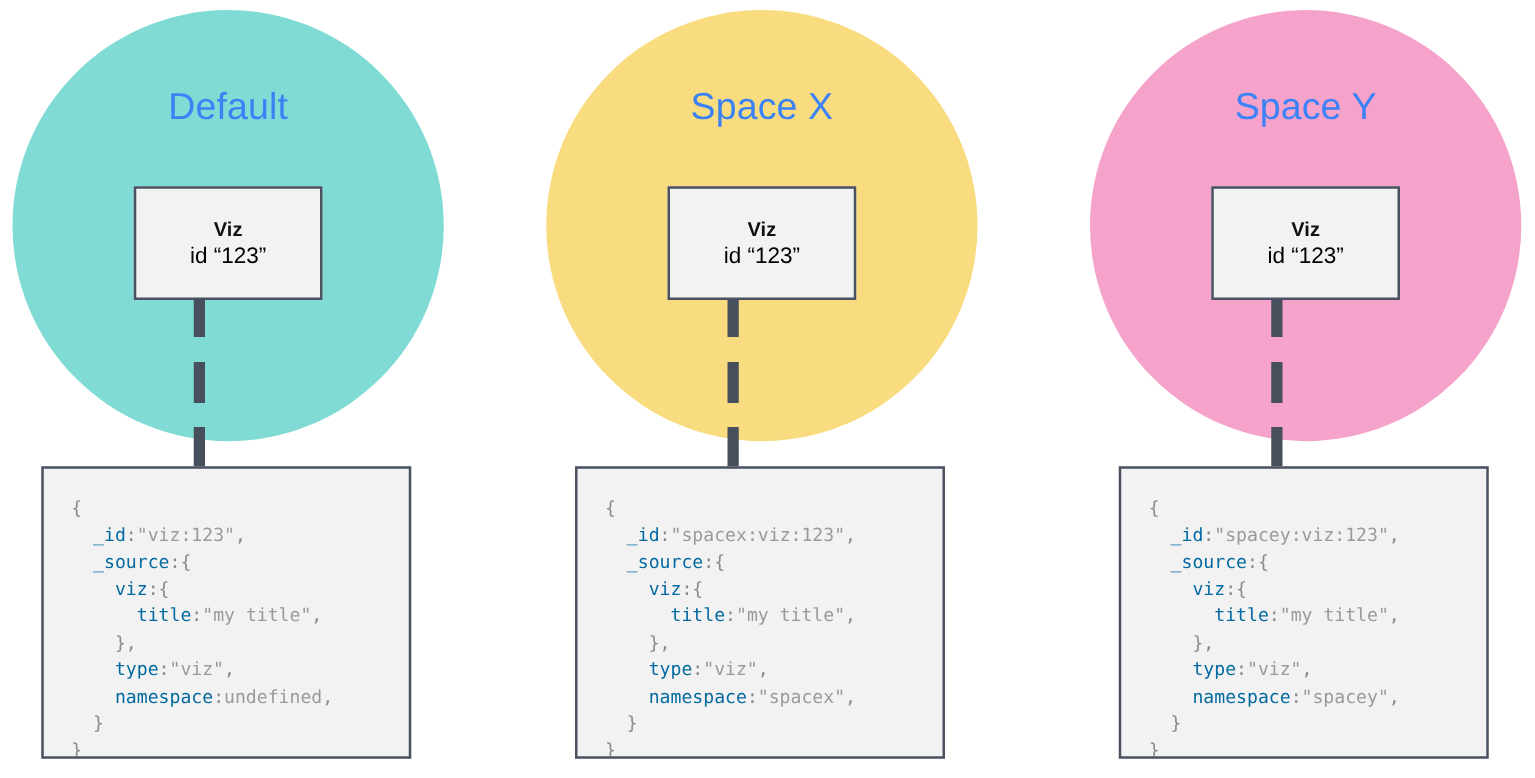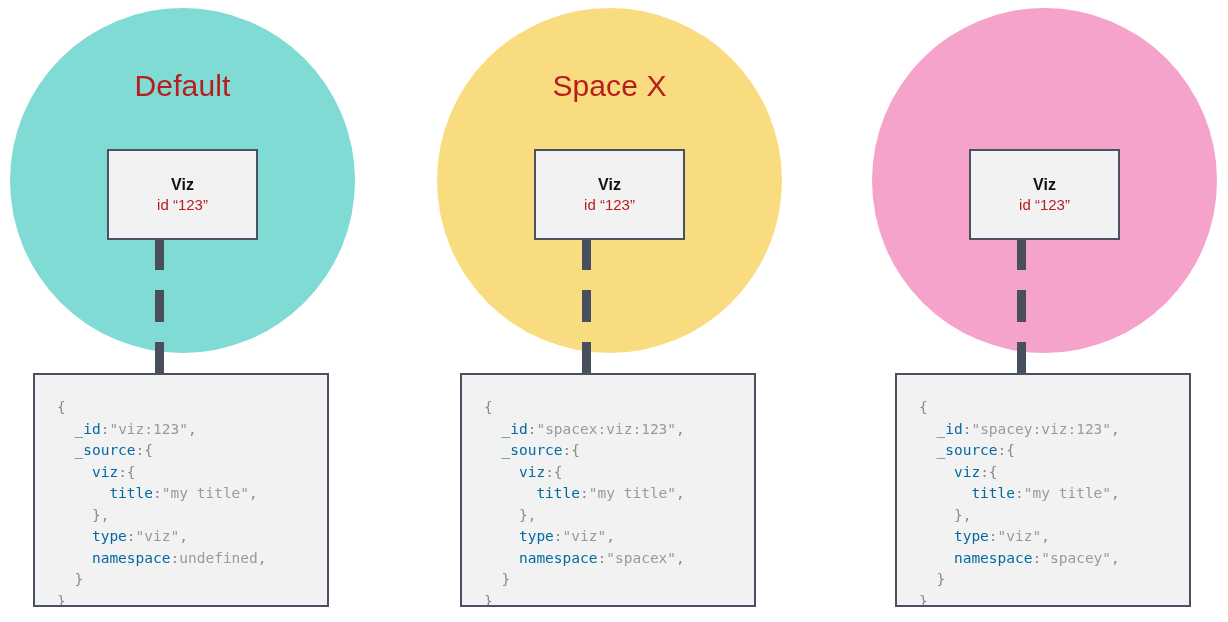--- a/index.html
+++ b/index.html
@@ -42,21 +42,21 @@
   }
 
   .circle-title {
     position: absolute;
     left: 33px;
     top: 68px;
     width: 345px;
     text-align: center;
     font-size: 30px;
     line-height: 36px;
-    color: #b91c1c;
+    color: #3b82f6;
     font-family: "Liberation Sans", sans-serif;
     letter-spacing: 0.1px;
     white-space: nowrap;
   }
 
   
   .connector {
     position: absolute;
     left: 178px;
     top: 238px;
@@ -89,22 +89,22 @@
     justify-content: center;
     gap: 1px;
   }
   .viz-title {
     font-size: 16px;
     font-weight: bold;
     color: #111111;
     line-height: 19px;
   }
   .viz-sub {
-    font-size: 15px;
-    color: #b91c1c;
+    font-size: 18px;
+    color: #000000;
     line-height: 19px;
   }
 
   
   .code-block {
     position: absolute;
     left: 56px;
     top: 373px;
     width: 296px;
     height: 234px;
@@ -145,20 +145,21 @@
     <div class="connector"></div>
     <div class="viz-box">
       <div class="viz-title">Viz</div>
       <div class="viz-sub">id “123”</div>
     </div>
     <div class="code-block"><span class="ln"><span class="p">{</span></span><span class="ln">  <span class="k">_id</span><span class="p">:</span><span class="v">"spacex:viz:123"</span><span class="p">,</span></span><span class="ln">  <span class="k">_source</span><span class="p">:</span><span class="p">{</span></span><span class="ln">    <span class="k">viz</span><span class="p">:</span><span class="p">{</span></span><span class="ln">      <span class="k">title</span><span class="p">:</span><span class="v">"my title"</span><span class="p">,</span></span><span class="ln">    <span class="p">}</span><span class="p">,</span></span><span class="ln">    <span class="k">type</span><span class="p">:</span><span class="v">"viz"</span><span class="p">,</span></span><span class="ln">    <span class="k">namespace</span><span class="p">:</span><span class="v">"spacex"</span><span class="p">,</span></span><span class="ln">  <span class="p">}</span></span><span class="ln"><span class="p">}</span></span></div>
   </div>
 
   <div class="column col-2">
     <div class="circle" style="background: rgb(245, 163, 203);"></div>
+    <div class="circle-title">Space Y</div>
     <div class="connector"></div>
     <div class="viz-box">
       <div class="viz-title">Viz</div>
       <div class="viz-sub">id “123”</div>
     </div>
     <div class="code-block"><span class="ln"><span class="p">{</span></span><span class="ln">  <span class="k">_id</span><span class="p">:</span><span class="v">"spacey:viz:123"</span><span class="p">,</span></span><span class="ln">  <span class="k">_source</span><span class="p">:</span><span class="p">{</span></span><span class="ln">    <span class="k">viz</span><span class="p">:</span><span class="p">{</span></span><span class="ln">      <span class="k">title</span><span class="p">:</span><span class="v">"my title"</span><span class="p">,</span></span><span class="ln">    <span class="p">}</span><span class="p">,</span></span><span class="ln">    <span class="k">type</span><span class="p">:</span><span class="v">"viz"</span><span class="p">,</span></span><span class="ln">    <span class="k">namespace</span><span class="p">:</span><span class="v">"spacey"</span><span class="p">,</span></span><span class="ln">  <span class="p">}</span></span><span class="ln"><span class="p">}</span></span></div>
   </div>
 
 </div>
 

